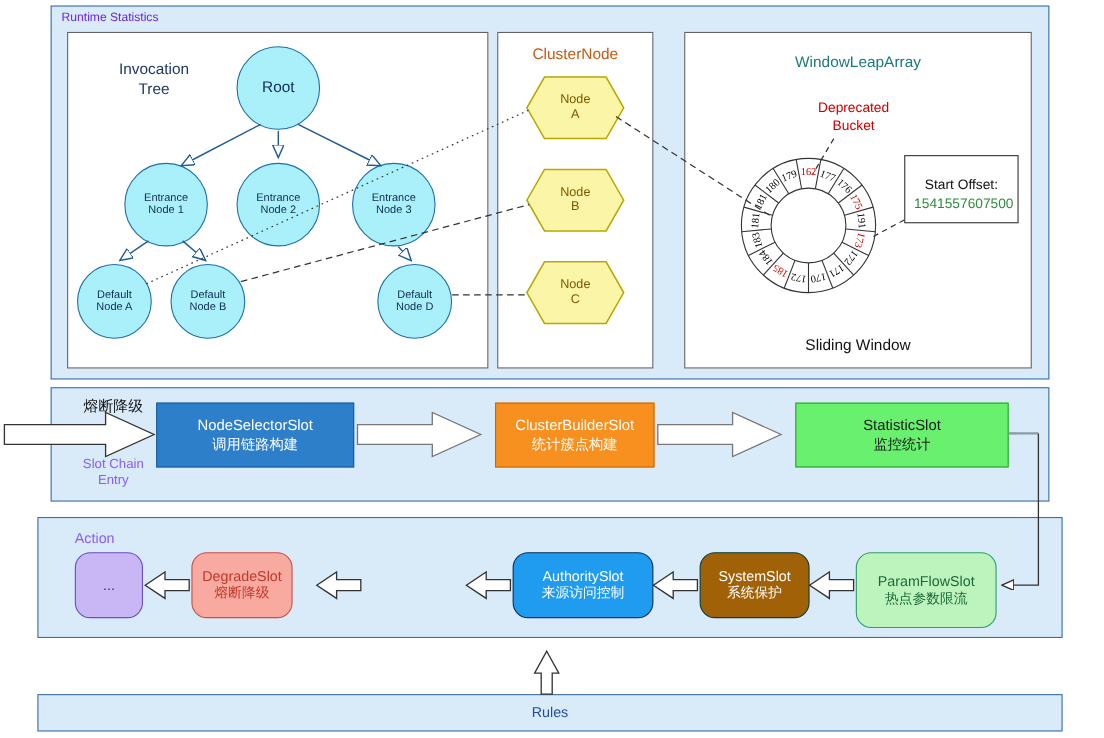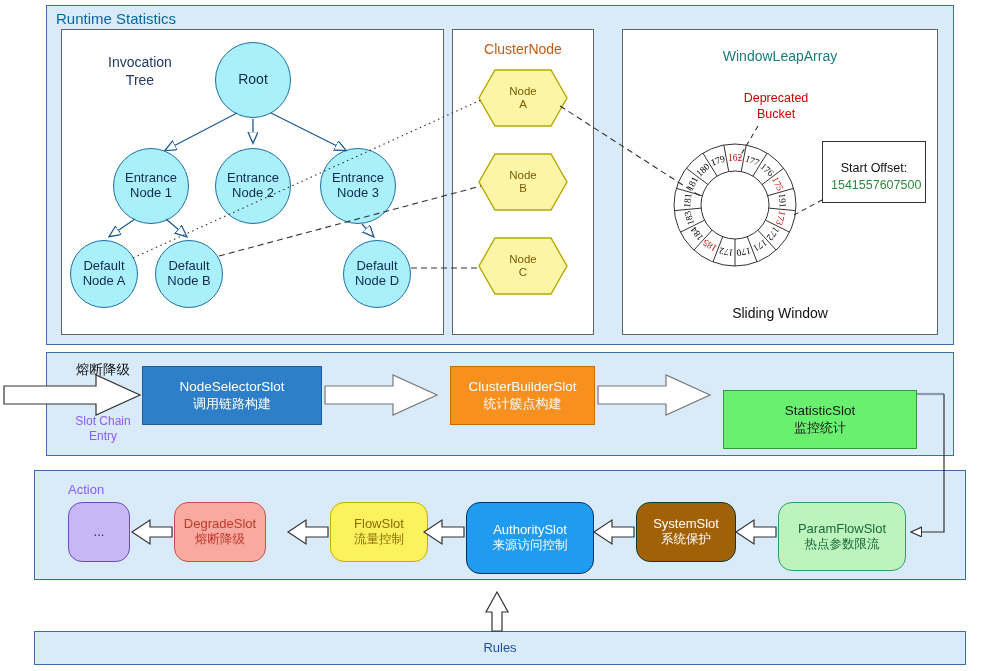--- a/index.html
+++ b/index.html
@@ -16,22 +16,22 @@
   }
 
   
   .panel {
     position: absolute;
     background: #d9eaf9;
     border: 1px solid #3a6fa8;
   }
   .panel-label {
     position: absolute;
-    font-size: 15px;
-    color: #0369a1;
+    font-size: 11px;
+    color: #6d28d9;
     white-space: nowrap;
   }
 
   
   .whitebox {
     position: absolute;
     background: #ffffff;
     border: 1.4px solid #5f6365;
   }
   .box-title {
@@ -49,21 +49,21 @@
   
   .circle {
     position: absolute;
     border-radius: 50%;
     background: #aaf0fa;
     border: 1.3px solid #1f6fa8;
     display: flex; align-items: center; justify-content: center;
     text-align: center;
     color: #102a52;
     line-height: 1.12;
-    font-size: 13px;
+    font-size: 10px;
   }
   .circle.root { font-size: 14px; }
 
   
   .hexwrap {
     position: absolute;
     display: flex; align-items: center; justify-content: center;
   }
   .hexwrap .hexlabel {
     position: relative; z-index: 2;
@@ -278,43 +278,39 @@
   <div class="slotrect" style="left:142px; top:366px; width:180px; height:59px; background:#2e7fc9; border:1.3px solid #1a5fa0; color:#ffffff;">
     <div class="l1">NodeSelectorSlot</div>
     <div class="l2">调用链路构建</div>
   </div>
 
   <div class="slotrect" style="left:450px; top:366px; width:145px; height:59px; background:#f7901e; border:1.3px solid #c96a00; color:#ffffff;">
     <div class="l1">ClusterBuilderSlot</div>
     <div class="l2">统计簇点构建</div>
   </div>
 
-  <div class="slotrect" style="left:723px; top:366px; width:194px; height:59px; background:#69f06e; border:1.3px solid #2e9e33; color:#1a1a1a;margin-top:24px;">
+  <div class="slotrect" style="left:723px; top:366px; width:194px; height:59px; background:#69f06e; border:1.3px solid #2e9e33; color:#1a1a1a;">
     <div class="l1">StatisticSlot</div>
     <div class="l2">监控统计</div>
   </div>
 
   <div class="panel" style="left:34px; top:470px; width:932px; height:110px;"></div>
   <div class="box-title t-navy" style="left:68px; top:482px; width:60px; font-size:13px; text-align:left;">Action</div>
 
   <div class="slotround" style="left:68px; top:502px; width:62px; height:60px; background:#c9b6f5; border:1.3px solid #6a4fbf; color:#3a2a6a;">
     <div class="l1">...</div>
   </div>
 
   <div class="slotround" style="left:174px; top:502px; width:92px; height:60px; background:#f8a9a0; border:1.3px solid #c94f45; color:#c0392b;">
     <div class="l1">DegradeSlot</div>
     <div class="l2">熔断降级</div>
   </div>
 
-  <div class="slotround" style="left:330px; top:502px; width:98px; height:60px; background:#fbf25e; border:1.3px solid #c9ad00; color:#8a6d00;">
-    <div class="l1">FlowSlot</div>
-    <div class="l2">流量控制</div>
-  </div>
-
-  <div class="slotround" style="left:466px; top:502px; width:128px; height:72px; background:#1f9bf0; border:1.3px solid #0b2f5e; color:#ffffff;">
+
+  <div class="slotround" style="left:466px; top:502px; width:128px; height:60px; background:#1f9bf0; border:1.3px solid #0b2f5e; color:#ffffff;">
     <div class="l1">AuthoritySlot</div>
     <div class="l2">来源访问控制</div>
   </div>
 
   <div class="slotround" style="left:636px; top:502px; width:100px; height:60px; background:#a16207; border:1.3px solid #0a3d38; color:#ffffff;">
     <div class="l1">SystemSlot</div>
     <div class="l2">系统保护</div>
   </div>
 
   <div class="slotround" style="left:778px; top:502px; width:128px; height:69px; background:#bdf3bd; border:1.3px solid #2e9e6b; color:#1b6b3a;">

